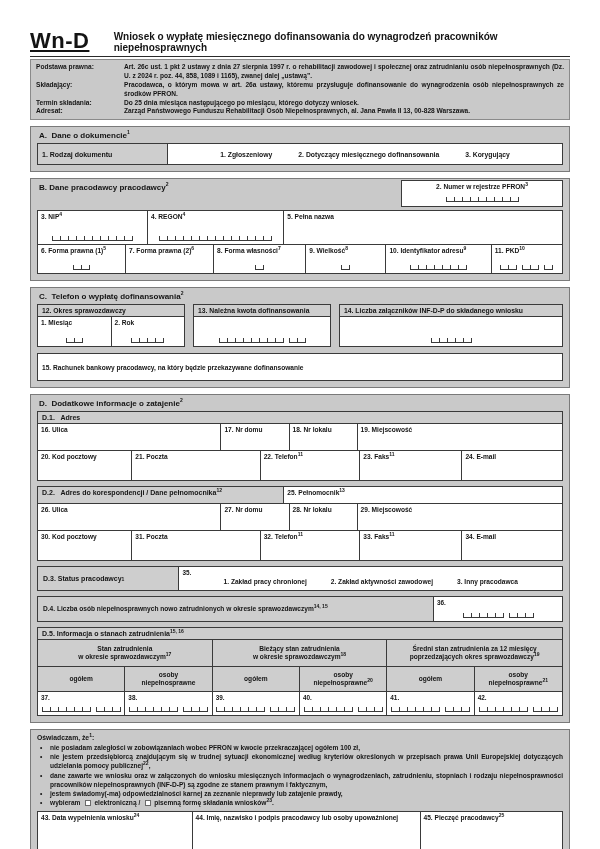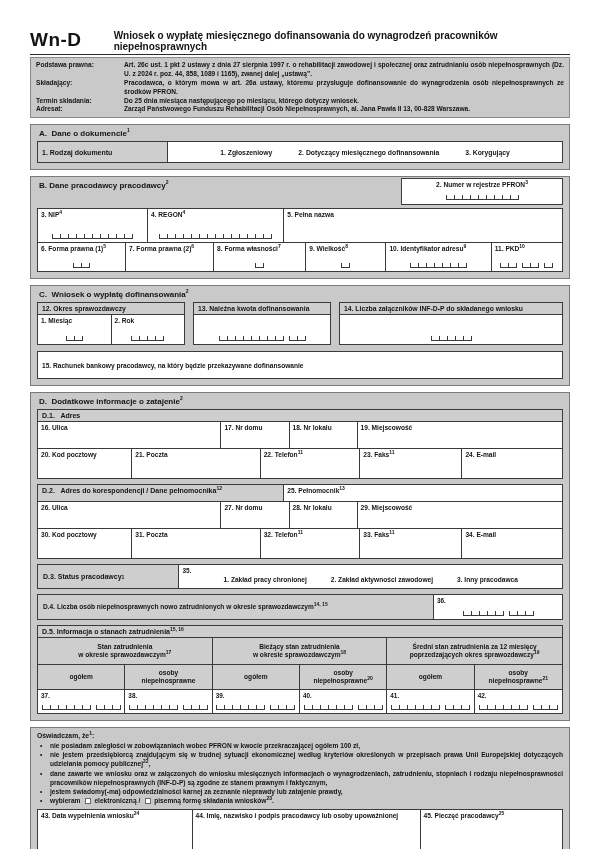--- a/index.html
+++ b/index.html
@@ -5,21 +5,21 @@
   * { box-sizing: border-box; margin: 0; padding: 0; }
   html,body { width:600px; height:849px; background:#fff; overflow:hidden;
     font-family:"Liberation Sans", sans-serif; font-weight:bold; color:#141414;
     -webkit-font-smoothing:antialiased; }
   .page { width:540px; margin:28px 0 0 30px; }
 
   sup { font-size:5px; vertical-align:super; line-height:0; }
 
   
   .masthead { display:flex; align-items:center; }
-  .formcode { font-size:19px; width:88px; letter-spacing:.5px; }
+  .formcode { font-size:22px; width:88px; letter-spacing:.5px;text-decoration:underline; }
   .formtitle { font-size:10px; padding-top:2px; }
   .headrule { border:none; border-top:1.6px solid #2a2a2a; margin-top:2px; }
 
   
   .legal { border:1px solid #8a8a8a; background:#c9c9c9; padding:3px 5px; margin-top:2px; }
   .legal-row { display:flex; font-size:6.6px; line-height:1.35; }
   .legal-label { width:88px; flex:none; }
   .legal-text { flex:1; text-align:justify; }
 
   
@@ -259,21 +259,21 @@
               <span class="cg">
                 <i></i>
               </span>
             </div>
         </div>
       </div>
     </div>
   </div>
 
   <div class="sect">
-    <div class="sect-title"><span>C.  Wniosek o wypłatę dofinansowania</span><sup>2</sup></div>
+    <div class="sect-title"><span>C.  Telefon o wypłatę dofinansowania</span><sup>2</sup></div>
     <div class="c-boxes">
       <div class="cbox" style="width:148px">
         <div class="cbox-h">12. Okres sprawozdawczy</div>
         <div class="cbox-body">
           <div class="ccell">
             <span class="lb">1. Miesiąc</span>
             <div class="comb">
                 <span class="cg">
                   <i></i>
                   <i></i>

